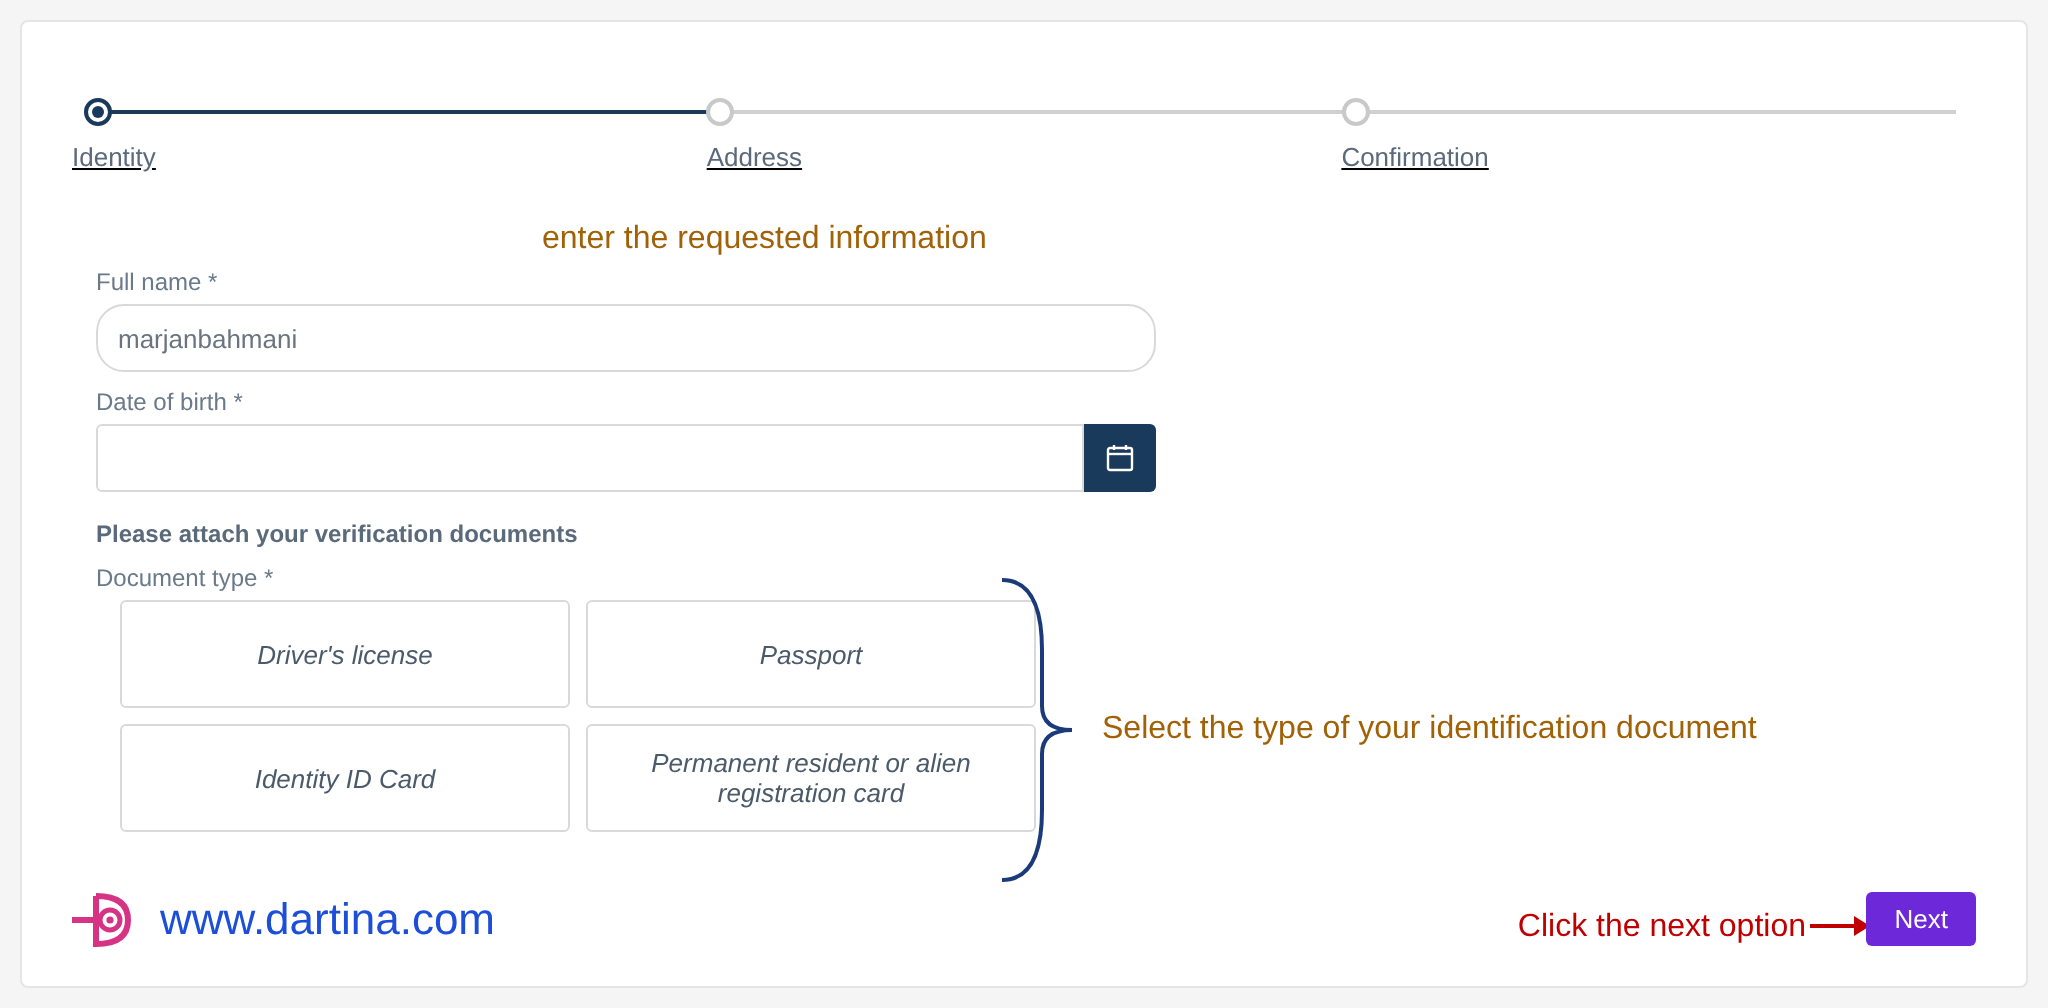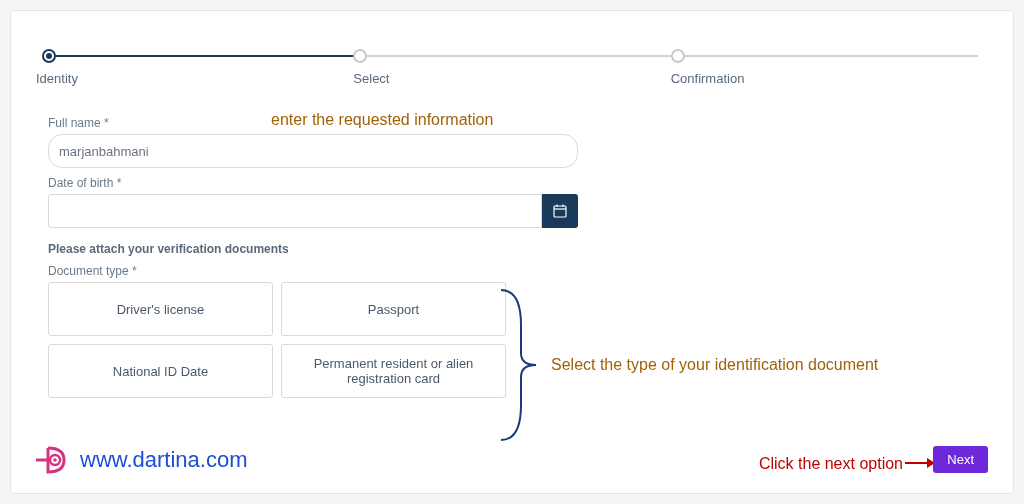--- a/index.html
+++ b/index.html
@@ -15,22 +15,23 @@
   .card {
     background: #fff;
     border: 1px solid #e5e5e5;
     border-radius: 4px;
     padding: 20px 25px 18px 25px;
     position: relative;
     height: 484px;
   }
   .progress-wrap {
     position: relative;
-    margin-bottom: 30px;
+    margin-bottom: 48px;
     margin-top: 18px;
+    text-decoration: underline;
   }
   .progress-track {
     position: absolute;
     top: 6px;
     left: 10px;
     right: 10px;
     height: 2px;
     background: #d0d0d0;
   }
   .progress-fill {
@@ -136,22 +137,23 @@
     font-size: 12px;
     color: #5a6a7a;
     font-weight: 600;
     margin-left: 12px;
     margin-top: 14px;
   }
   .doc-grid {
     display: grid;
     grid-template-columns: 225px 225px;
     gap: 8px;
-    margin-left: 12px;
+    margin-left: 24px;
     margin-top: 4px;
+    font-style: italic;
   }
   .doc-tile {
     border: 1px solid #d9d9d9;
     border-radius: 3px;
     height: 54px;
     display: flex;
     align-items: center;
     justify-content: center;
     font-size: 13px;
     color: #4a5a6a;
@@ -210,21 +212,21 @@
     <div class="progress-fill"></div>
     <div class="steps">
       <div class="step">
         <div class="dot-outer">
             <div class="dot-inner"></div>
           </div>
         <div class="step-label">Identity</div>
       </div>
       <div class="step">
         <div class="dot-inactive"></div>
-        <div class="step-label">Select</div>
+        <div class="step-label">Address</div>
       </div>
       <div class="step">
         <div class="dot-inactive"></div>
         <div class="step-label">Confirmation</div>
       </div>
     </div>
   </div>
 
   
 
@@ -242,21 +244,21 @@
         <line x1="10" y1="0.5" x2="10" y2="3" stroke="#fff" stroke-width="1.2"></line>
       </svg>
     </div>
   </div>
 
   <div class="sub-label">Please attach your verification documents</div>
   <div class="field-label">Document type *</div>
   <div class="doc-grid">
     <div class="doc-tile">Driver's license</div>
     <div class="doc-tile">Passport</div>
-    <div class="doc-tile">National ID Date</div>
+    <div class="doc-tile">Identity ID Card</div>
     <div class="doc-tile">Permanent resident or alien registration card</div>
   </div>
 
   
   <div class="annot" style="left:260px; top:100px;">enter the requested information</div>
 
   <svg class="bracket" style="left:480px; top:274px;" width="50" height="160" viewBox="0 0 50 160">
     <path d="M10 5 Q30 5 30 40 L30 68 Q30 80 45 80 Q30 80 30 92 L30 120 Q30 155 10 155" fill="none" stroke="#1a3a7a" stroke-width="2"></path>
   </svg>
 

